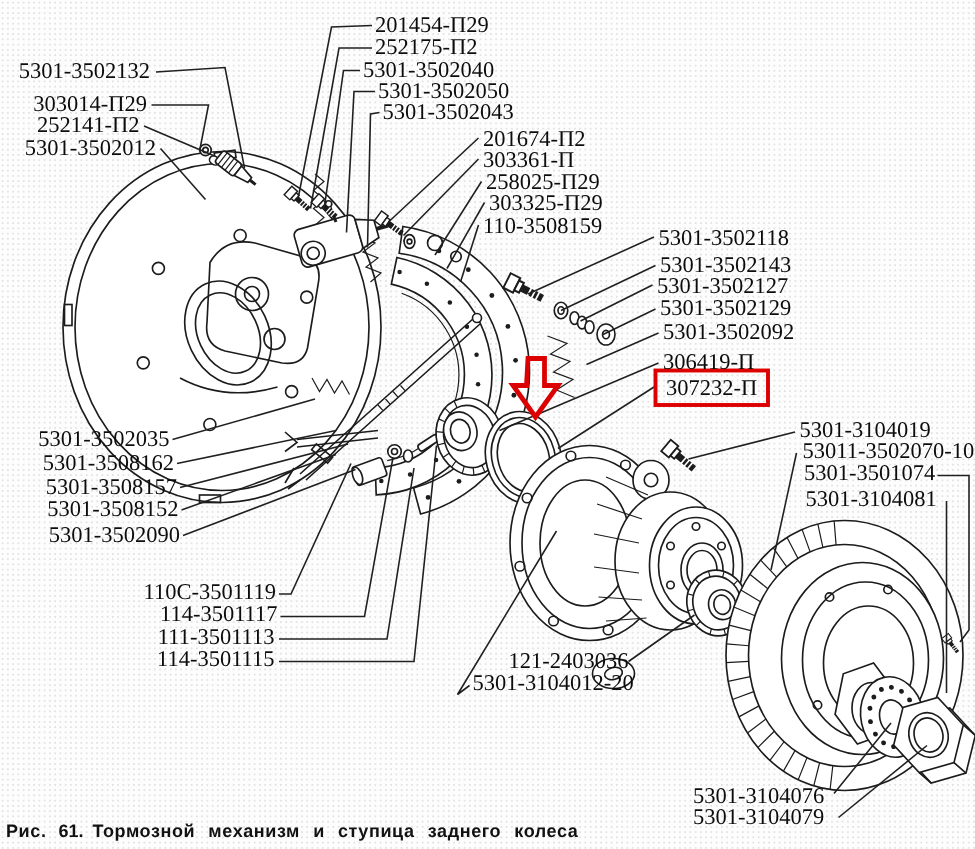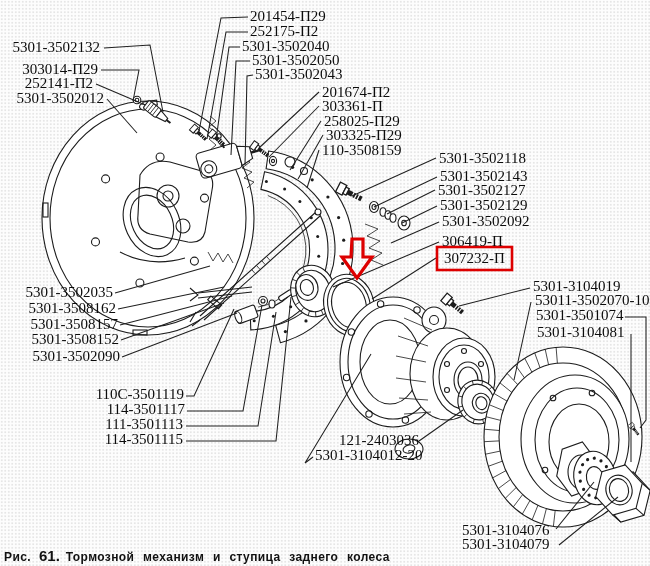--- a/index.html
+++ b/index.html
@@ -16,21 +16,21 @@
   .thin{fill:none;stroke:#1c1c1c;stroke-width:.8;}
   .dot{fill:#1c1c1c;stroke:none;}
   .leader{fill:none;stroke:#202020;stroke-width:1.05;}
   .plabel{font-family:"Liberation Serif","DejaVu Serif",serif;font-size:15px;fill:#0c0c0c;}
   .hl{fill:none;stroke:#dd0000;}
   .caption{
     position:absolute;left:4px;top:547px;white-space:nowrap;
     font-family:"Liberation Sans","DejaVu Sans",sans-serif;
     font-weight:bold;font-size:12px;color:#111;letter-spacing:.4px;word-spacing:5px;
   }
-  .caption .num{font-size:15px;margin:0 6px 0 8px;letter-spacing:0;}
+  .caption .num{font-size:12px;margin:0 6px 0 8px;letter-spacing:0;}
 </style>
 </head>
 <body>
 
 <div class="stage">
 <svg width="650" height="566" viewBox="0 0 650 566">
   <defs>
     <g id="boltg">
       <path d="M0,-4.5 h6 v9 h-6 z" class="fw"></path>
       <path d="M6,-3 h3 v6 h-3 z" class="fw"></path>

